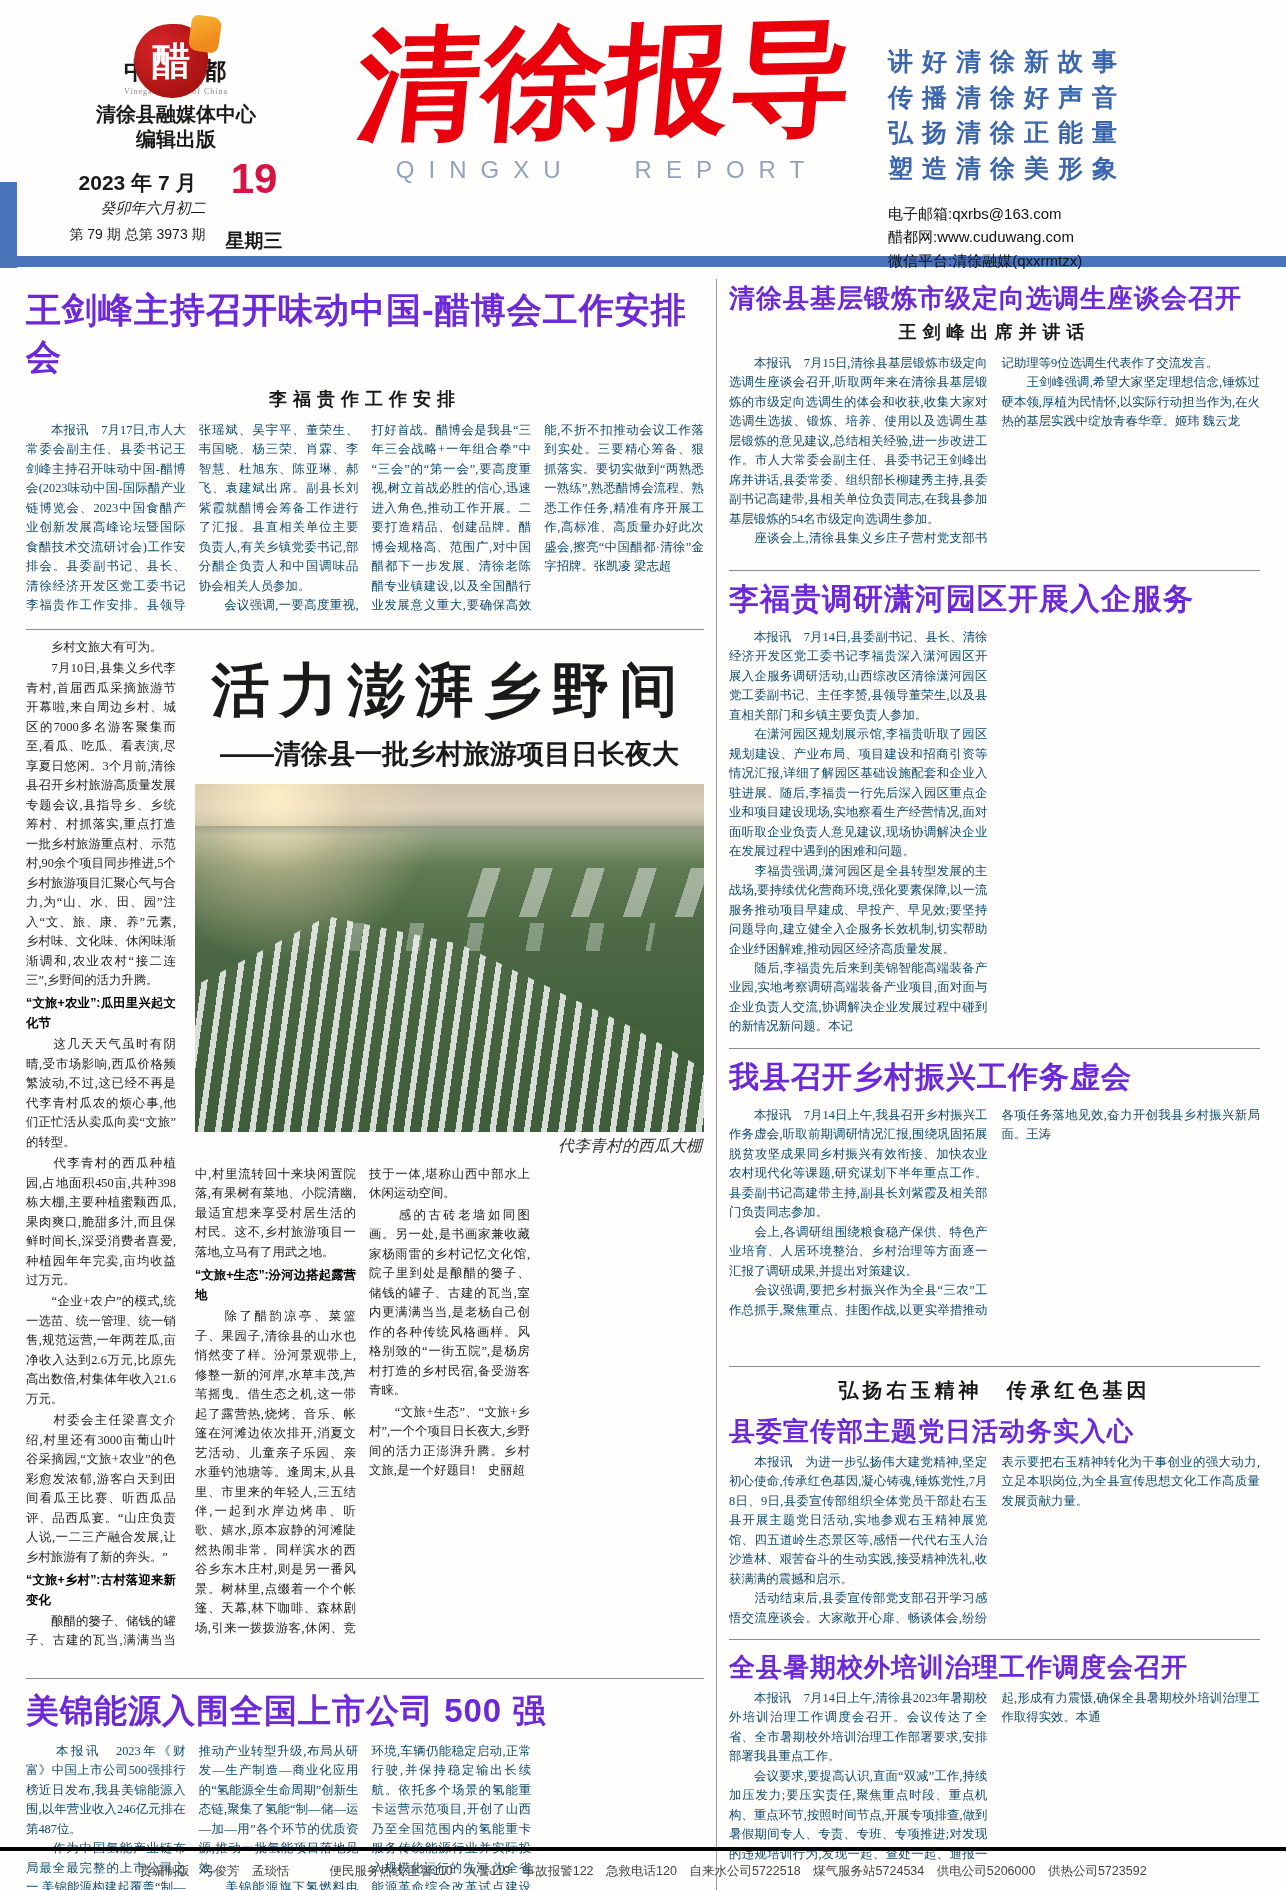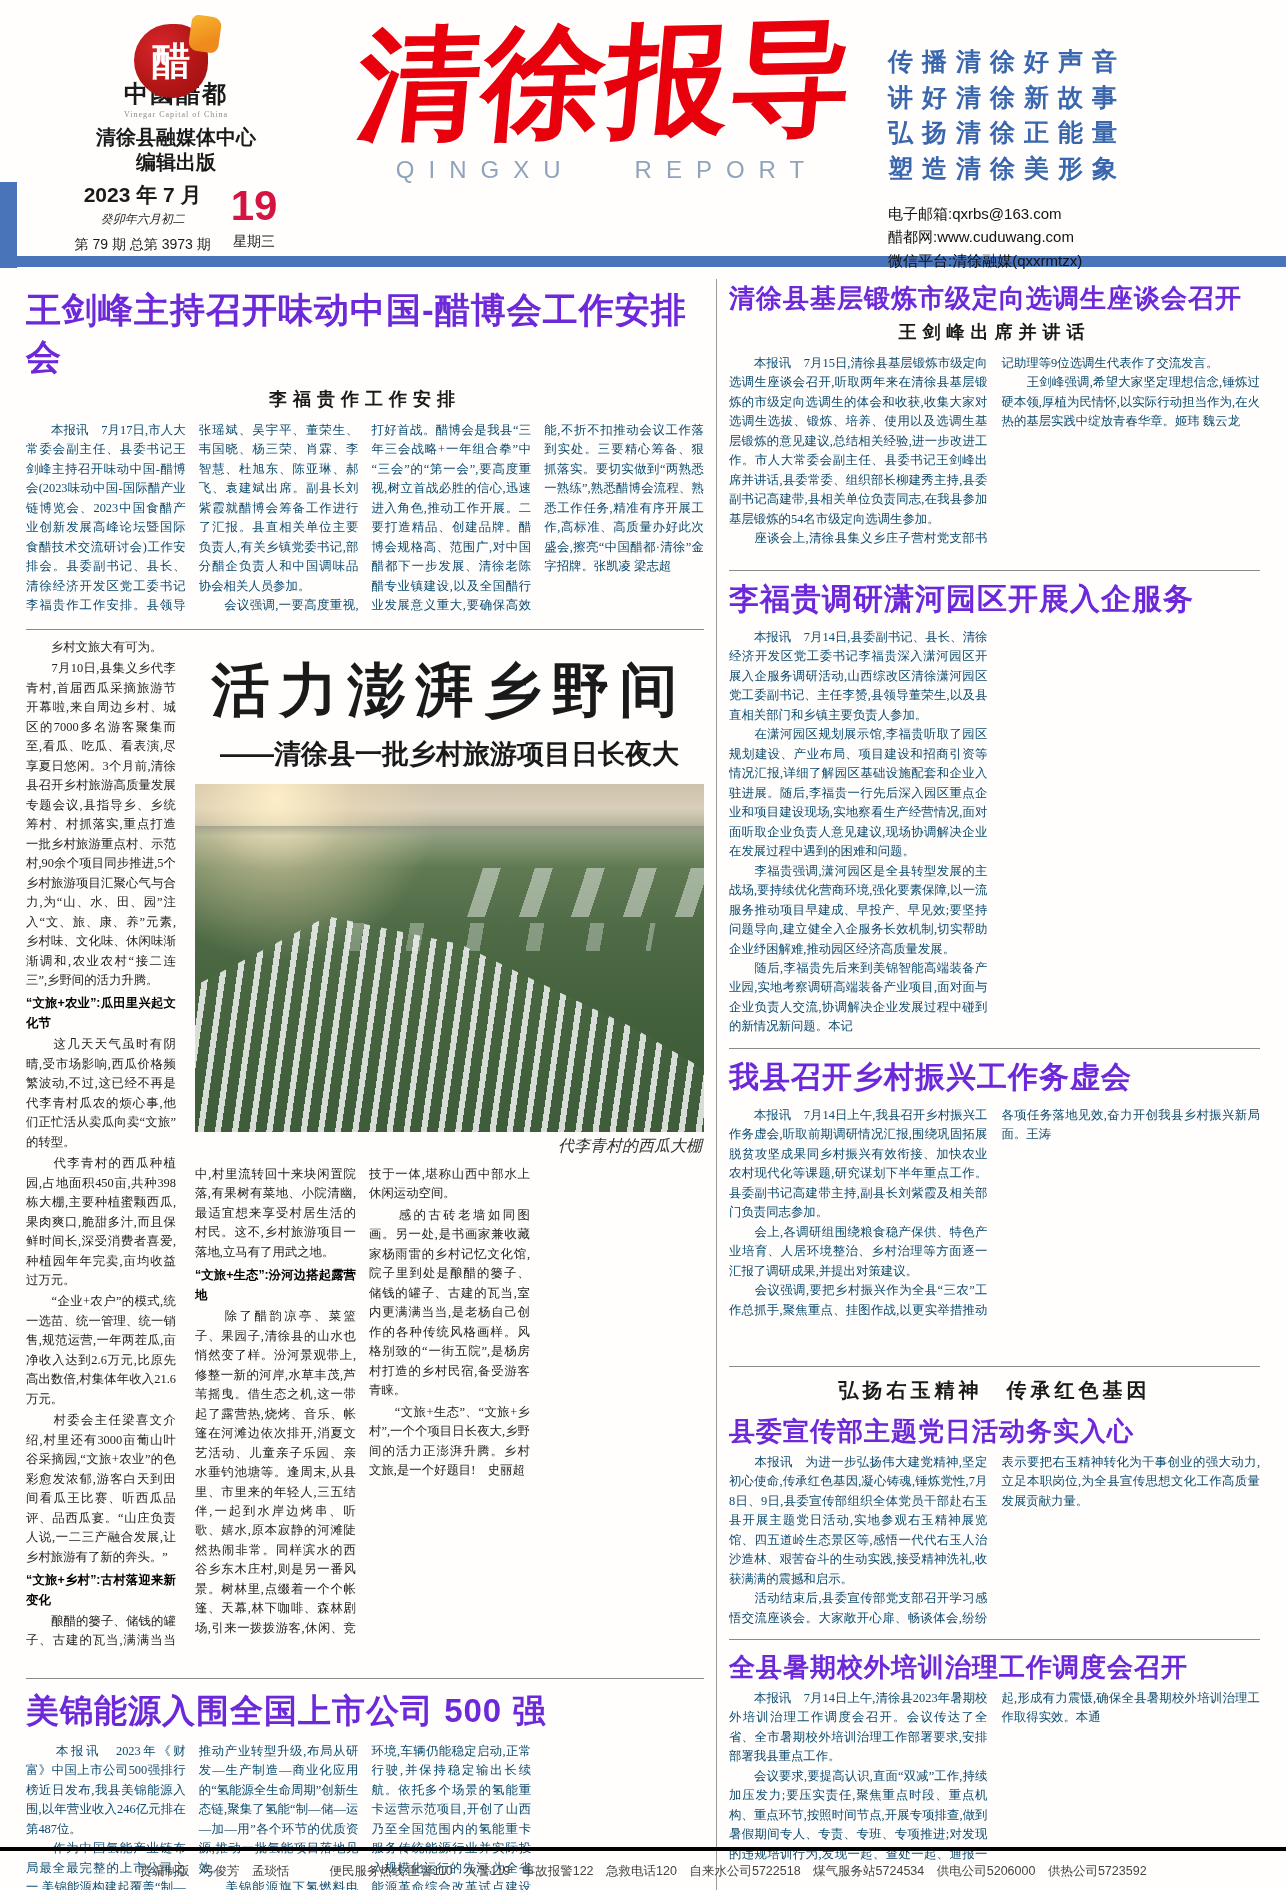--- a/index.html
+++ b/index.html
@@ -23,24 +23,24 @@
   .seal-leaf {
     position:absolute; right:-2px; top:-2px; width:30px; height:36px;
     background:linear-gradient(150deg,#f7b733 0%, #ef8a1c 70%);
     border-radius:7px 9px 8px 9px; transform:rotate(8deg);
   }
   .logo-cn { font-size:24px; font-weight:bold; letter-spacing:2px; margin-top:2px; }
   .logo-en { font-size:8px; color:#8a8a8a; letter-spacing:1px; }
   .publisher { font-family:"Liberation Sans",sans-serif; font-size:20px; font-weight:bold; text-align:center; line-height:1.25; margin-top:6px; }
   .date-grid { display:grid; grid-template-columns:auto auto; column-gap:20px; align-items:center; margin-top:6px; }
   .date-cn  { font-family:"Liberation Sans",sans-serif; font-size:21px; font-weight:bold; text-align:center; }
-  .lunar    { font-family:"DejaVu Serif",serif; font-style:italic; font-size:12px; text-align:center; margin-top:2px; }
+  .lunar    { font-family:"DejaVu Serif",serif; font-style:italic; font-size:15px; text-align:right; margin-top:2px; }
   .issue    { font-family:"Liberation Sans",sans-serif; font-size:14px; margin-top:8px; white-space:nowrap; }
   .day-num  { font-family:"Liberation Sans",sans-serif; font-size:42px; font-weight:900; color:#d41442; text-align:center; line-height:1; }
-  .weekday  { font-family:"Liberation Sans",sans-serif; font-size:14px; font-weight:normal; text-align:center; margin-top:6px; }
+  .weekday  { font-family:"Liberation Sans",sans-serif; font-size:19px; font-weight:bold; text-align:center; margin-top:28px; }
   .mast-center { flex:1; display:flex; flex-direction:column; align-items:center; justify-content:flex-start; padding-top:4px; }
   .brand {
     font-size:122px; font-weight:900; color:#e8000d; line-height:1.05;
     letter-spacing:2px; transform:skewX(-6deg) rotate(-1deg);
     font-family:"Liberation Serif",serif; white-space:nowrap;
   }
   .brand-en { margin-top:10px; font-family:"Liberation Sans",sans-serif; font-size:24px; color:#8fa3bd; letter-spacing:14px; display:flex; gap:60px; }
   .mast-right { width:372px; padding-top:30px; }
   .slogans { font-family:"Liberation Sans",sans-serif; font-size:25px; font-weight:bold; color:#3a66ae; letter-spacing:9px; line-height:1.42; white-space:nowrap; }
   .contacts { margin-top:16px; font-family:"Liberation Sans",sans-serif; font-size:15px; font-weight:normal; line-height:1.55; color:#111; }
@@ -146,22 +146,22 @@
     <div class="mast-center">
       <div class="brand">清徐报导</div>
       <div class="brand-en">
         <span>QINGXU</span>
         <span>REPORT</span>
       </div>
     </div>
 
     <div class="mast-right">
       <div class="slogans">
+        <div>讲好清徐新故事</div>
         <div>传播清徐好声音</div>
-        <div>讲好清徐新故事</div>
         <div>弘扬清徐正能量</div>
         <div>塑造清徐美形象</div>
       </div>
       <div class="contacts">
         <div>电子邮箱:qxrbs@163.com</div>
         <div>醋都网:www.cuduwang.com</div>
         <div>微信平台:清徐融媒(qxxrmtzx)</div>
       </div>
     </div>
   </header>

